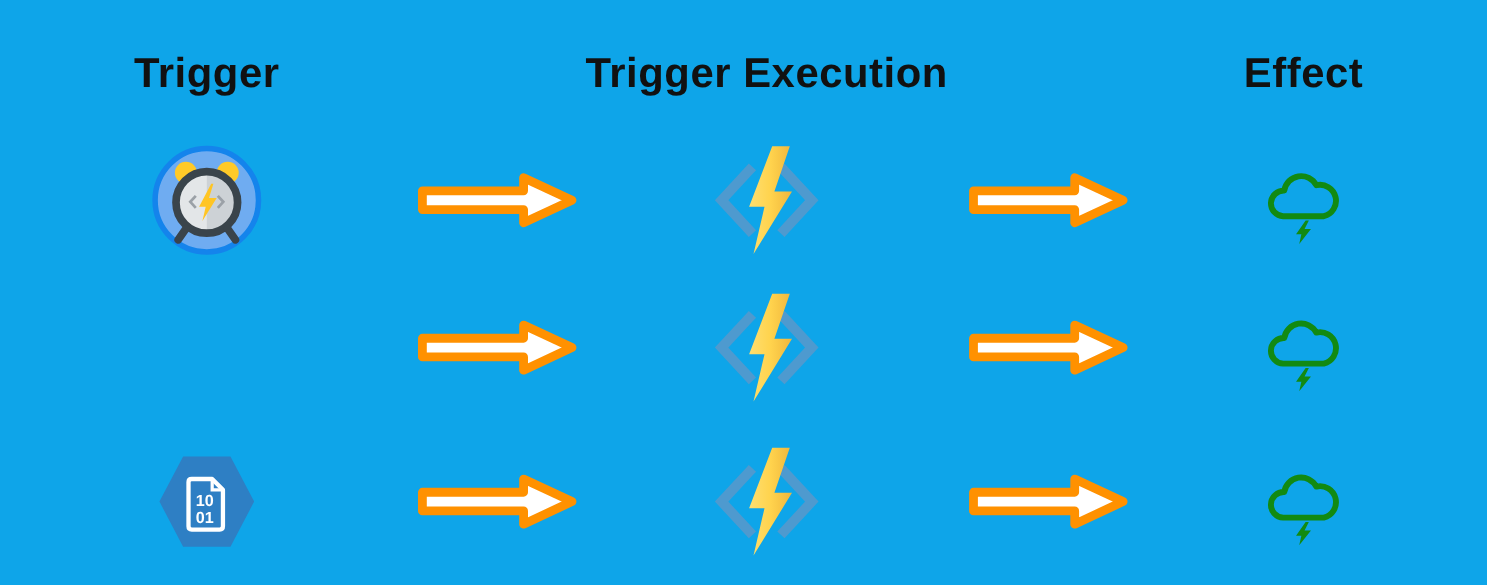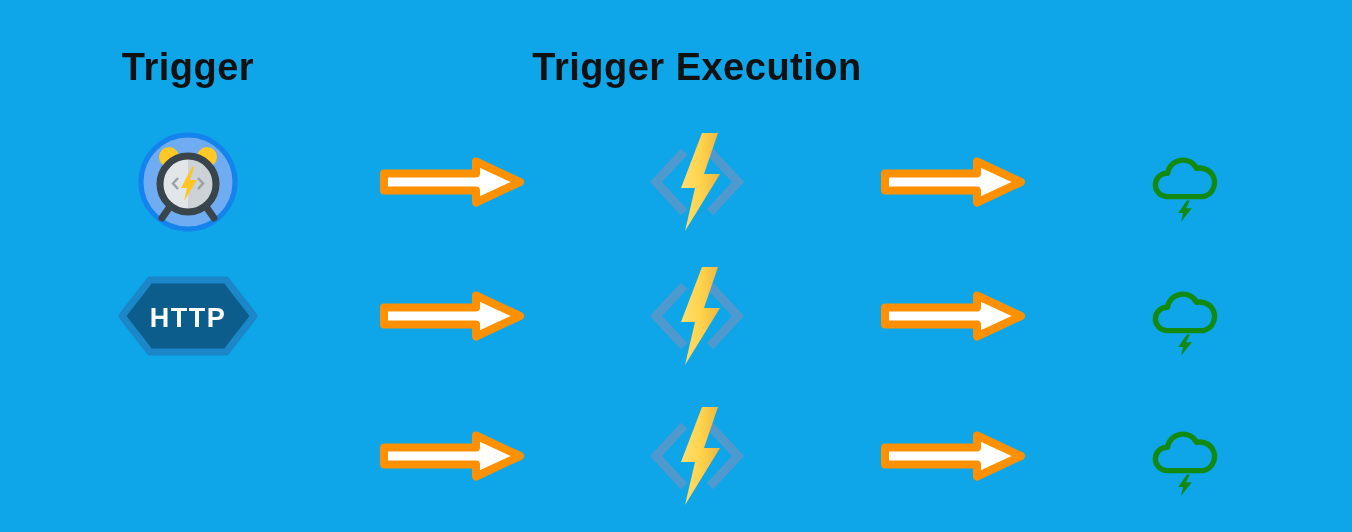--- a/index.html
+++ b/index.html
@@ -58,20 +58,21 @@
       <polygon points="36,61 27,74 32,74 30,83 41,69 35,69 39,61" fill="#128A12"></polygon>
     </g>
   </defs>
 </svg>
 
 <div class="canvas">
   <div class="grid">
 
     <div class="hdr c1 r0">Trigger</div>
     <div class="hdr c3 r0">Trigger Execution</div>
+    <div class="hdr c5 r0">Effect</div>
 
     <div class="cell c1 r1">
       <svg width="104" height="104" viewBox="0 0 104 104">
         <circle cx="52" cy="52" r="47" fill="#6FACF1" stroke="#1484EC" stroke-width="5"></circle>
         <circle cx="33" cy="27" r="10" fill="#FFCA28"></circle>
         <circle cx="71" cy="27" r="10" fill="#FFCA28"></circle>
         <circle cx="52" cy="54" r="28" fill="#E3E6E8"></circle>
         <path d="M52,26 A28,28 0 0 1 52,82 Z" fill="#CDD2D6"></path>
         <circle cx="52" cy="54" r="28" fill="none" stroke="#3A444B" stroke-width="7"></circle>
         <line x1="33" y1="78" x2="26" y2="88" stroke="#3A444B" stroke-width="7" stroke-linecap="round"></line>
@@ -95,26 +96,20 @@
       <svg width="146" height="52" viewBox="0 0 146 52">
           <use href="#def-arrow"></use>
         </svg>
     </div>
     <div class="cell c5 r1">
       <svg width="66" height="82" viewBox="0 0 68 84">
           <use href="#def-cloud"></use>
         </svg>
     </div>
 
-    <div class="cell c1 r2">
-      <svg width="140" height="80" viewBox="0 0 140 80">
-        <polygon points="32,4 108,4 136,40 108,76 32,76 4,40" fill="#0C5D8C" stroke="#1B87C9" stroke-width="7" stroke-linejoin="round"></polygon>
-        <text x="70" y="51" text-anchor="middle" fill="#ffffff" font-family="Liberation Sans, sans-serif" font-size="27" font-weight="bold" letter-spacing="1.5">HTTP</text>
-      </svg>
-    </div>
     <div class="cell c2 r2">
       <svg width="146" height="52" viewBox="0 0 146 52">
           <use href="#def-arrow"></use>
         </svg>
     </div>
     <div class="cell c3 r2">
       <svg width="104" height="104" viewBox="0 0 104 104">
           <use href="#def-functions"></use>
         </svg>
     </div>
@@ -122,20 +117,29 @@
       <svg width="146" height="52" viewBox="0 0 146 52">
           <use href="#def-arrow"></use>
         </svg>
     </div>
     <div class="cell c5 r2">
       <svg width="66" height="82" viewBox="0 0 68 84">
           <use href="#def-cloud"></use>
         </svg>
     </div>
 
+    <div class="cell c1 r3">
+      <svg width="94" height="90" viewBox="0 0 96 92">
+        <polygon points="26,4 70,4 92,46 70,88 26,88 4,46" fill="#2E7FC4"></polygon>
+        <path d="M34,25 h19 l10,10 v34 q0,3 -3,3 h-26 q-3,0 -3,-3 v-41 q0,-3 3,-3 z" fill="none" stroke="#ffffff" stroke-width="4" stroke-linejoin="round"></path>
+        <path d="M53,25 v10 h10" fill="none" stroke="#ffffff" stroke-width="3"></path>
+        <text x="46" y="50" text-anchor="middle" fill="#ffffff" font-family="Liberation Sans, sans-serif" font-size="15" font-weight="bold">10</text>
+        <text x="46" y="66" text-anchor="middle" fill="#ffffff" font-family="Liberation Sans, sans-serif" font-size="15" font-weight="bold">01</text>
+      </svg>
+    </div>
     <div class="cell c2 r3">
       <svg width="146" height="52" viewBox="0 0 146 52">
           <use href="#def-arrow"></use>
         </svg>
     </div>
     <div class="cell c3 r3">
       <svg width="104" height="104" viewBox="0 0 104 104">
           <use href="#def-functions"></use>
         </svg>
     </div>

